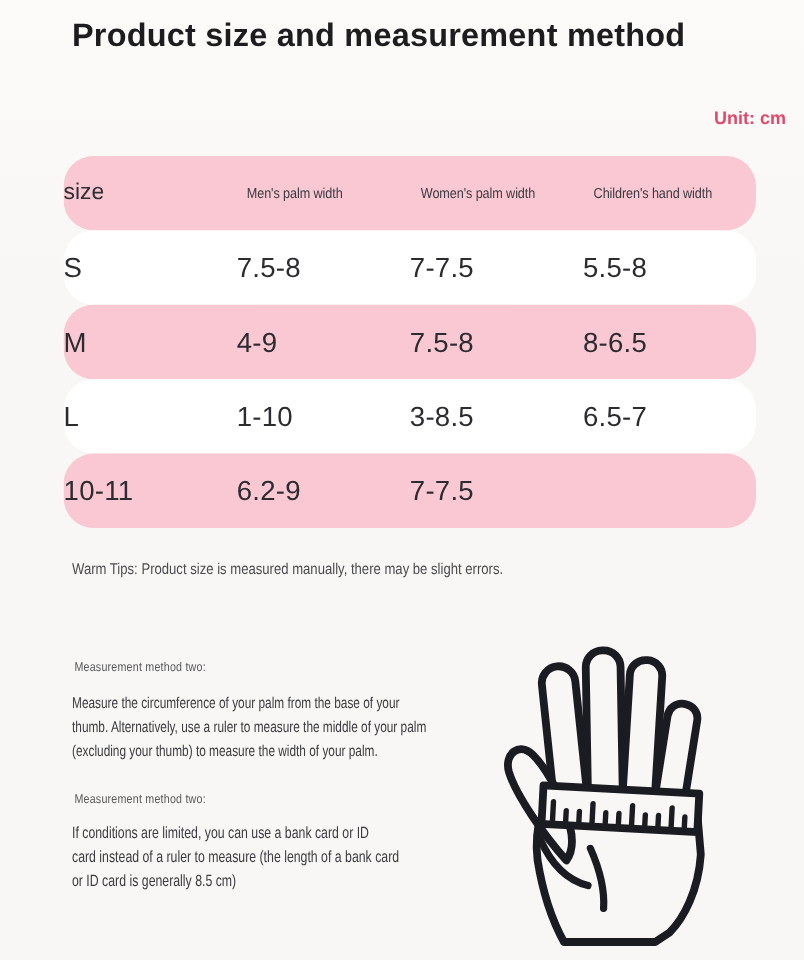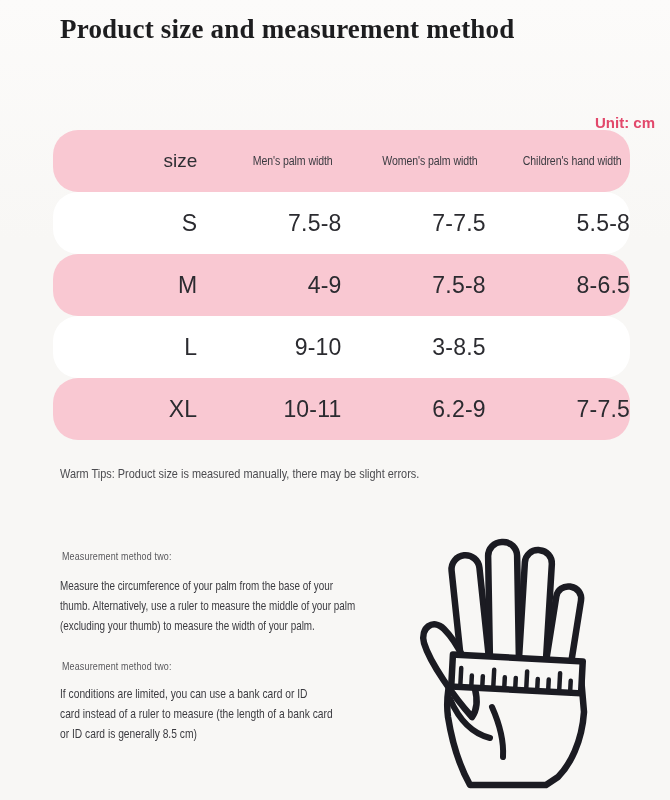--- a/index.html
+++ b/index.html
@@ -4,33 +4,33 @@
 <style>
   * { margin:0; padding:0; box-sizing:border-box; }
   body { background:#e9e9e9; font-family:"Liberation Sans", sans-serif; }
   .canvas{
     position:relative; width:670px; height:800px; margin:0 auto;
     background:linear-gradient(180deg,#fcfbfa 0%, #f8f7f5 30%, #f8f7f5 100%);
     overflow:hidden; color:#2a2a2e;
   }
   .page-title{
     position:absolute; left:60px; top:14px;
-    font-size:27px; font-weight:700; color:#1d1d1f; letter-spacing:.2px;font-family:Liberation Serif, serif;
+    font-size:27px; font-weight:700; color:#1d1d1f; letter-spacing:.2px;
   }
   .unit-note{
     position:absolute; right:15px; top:90px;
-    font-size:15px; font-weight:700; color:#e2486b;margin-top:24px;
+    font-size:15px; font-weight:700; color:#e2486b;
   }
   .size-table{
     position:absolute; left:53px; top:130px; width:577px;
     border-radius:15px; overflow:hidden;
   }
   .t-row{
     display:grid; grid-template-columns:1fr 1fr 1fr 1fr;
-    height:62px; align-items:center; text-align:right;border-radius:25px;
+    height:62px; align-items:center; text-align:left;border-radius:25px;
   }
   .t-row.pink{ background:#f9c8d2; }
   .t-row.white{ background:#ffffff; }
   .size-head{ font-size:19px; color:#2e2e33; }
   .col-head{
     font-size:12px; color:#3a3a40; font-weight:500;
     transform:scaleX(.88); letter-spacing:-.1px;
   }
   .cell{ font-size:23px; color:#2b2b30; letter-spacing:.2px; }
   .warm-tips{
@@ -80,25 +80,25 @@
       <div class="cell">5.5-8</div>
     </div>
     <div class="t-row pink">
       <div class="cell">M</div>
       <div class="cell">4-9</div>
       <div class="cell">7.5-8</div>
       <div class="cell">8-6.5</div>
     </div>
     <div class="t-row white">
       <div class="cell">L</div>
-      <div class="cell">9-10</div>
+      <div class="cell">1-10</div>
       <div class="cell">3-8.5</div>
+      <div class="cell">6.5-7</div>
     </div>
     <div class="t-row pink">
-      <div class="cell">XL</div>
       <div class="cell">10-11</div>
       <div class="cell">6.2-9</div>
       <div class="cell">7-7.5</div>
     </div>
   </div>
 
   <div class="warm-tips">Warm Tips: Product size is measured manually, there may be slight errors.</div>
 
   <div class="method-heading m1">Measurement method two:</div>
   <div class="method-body b1">Measure the circumference of your palm from the base of your

